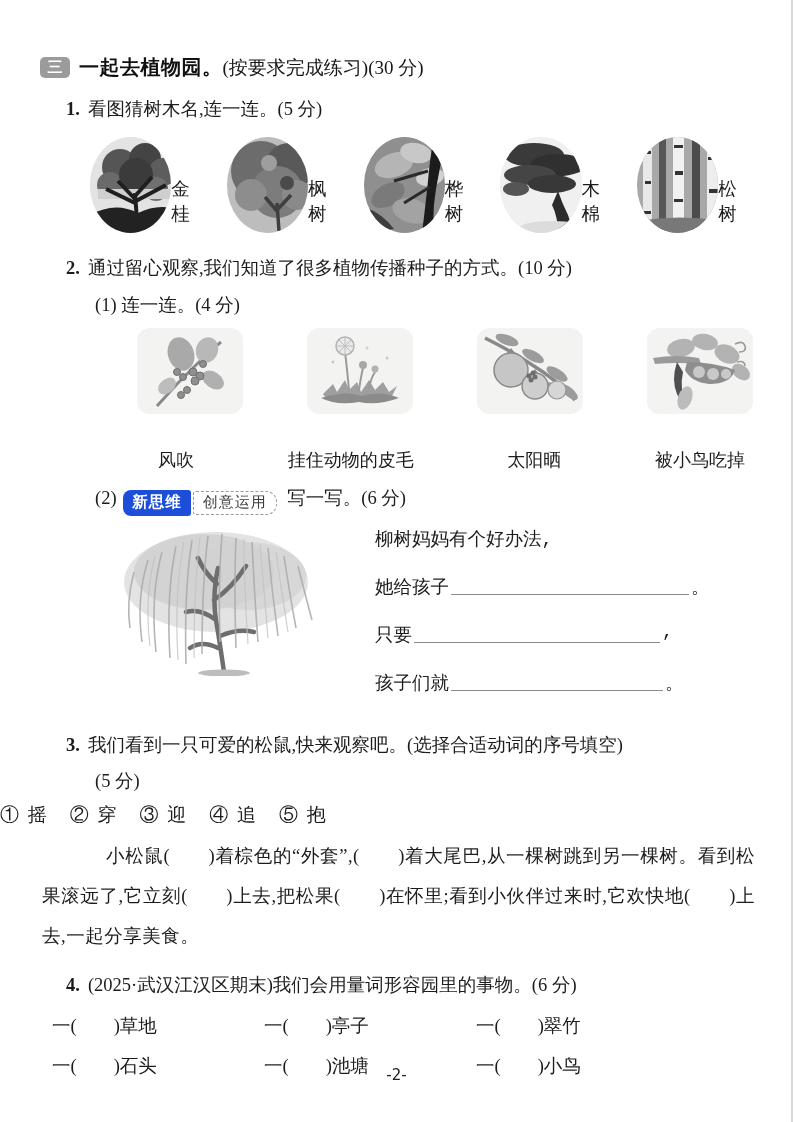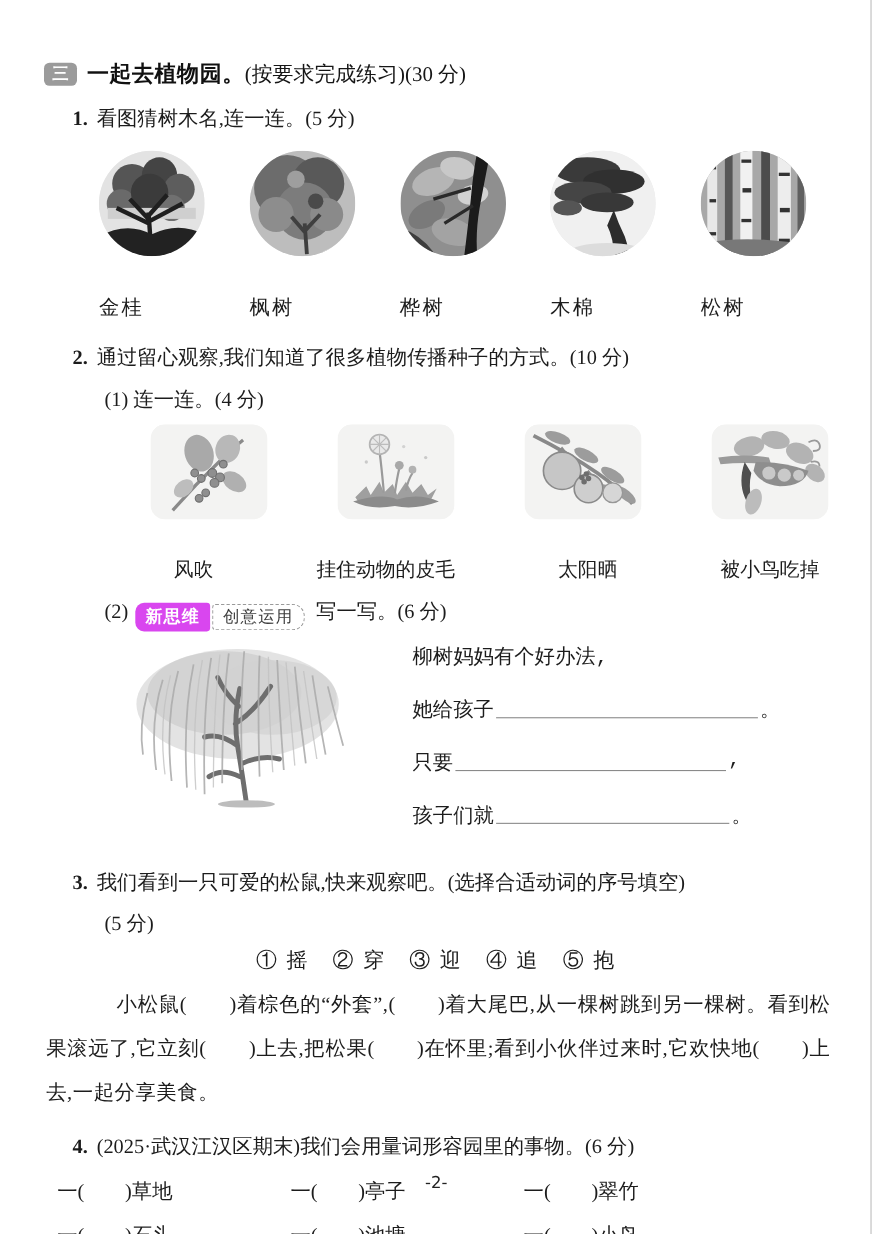--- a/index.html
+++ b/index.html
@@ -20,55 +20,55 @@
   .sec-title{font-size:20px;font-weight:bold;color:#111;letter-spacing:.5px;}
   .sec-suffix{font-size:19px;font-weight:normal;color:#161616;}
 
   
   .q-line{margin-left:66px;margin-right:36px;font-size:18.5px;line-height:1.55;}
   .q-num{font-weight:bold;font-family:"Liberation Serif",serif;margin-right:8px;}
   .sub-line{margin-left:95px;font-size:18.5px;}
 
   
   .trees-row{display:flex;justify-content:space-between;margin:13px 40px 0 90px;}
-  .tree-col{display:flex;flex-direction:column;align-items:flex-start;width:116px;}
+  .tree-col{display:flex;flex-direction:row;align-items:center;width:116px;}
   .tree-circle{width:96px;height:96px;border-radius:50%;overflow:hidden;background:#e9e9e9;}
   .tree-circle svg{display:block;width:96px;height:96px;}
   .tree-label{margin-top:33px;font-size:18.5px;letter-spacing:2px;}
 
   
   .plants-row{display:flex;margin:11px 40px 0 137px;justify-content:space-between;}
   .plant-img{width:106px;height:86px;border-radius:13px;background:#f3f3f2;overflow:hidden;}
   .plant-img svg{display:block;width:106px;height:86px;}
   .plant-labels{display:flex;justify-content:space-between;margin:34px 48px 0 158px;font-size:18px;}
 
   
   .badge-wrap{display:inline-flex;align-items:center;vertical-align:-3px;margin:0 6px 0 2px;}
   .badge-solid{
-    background:#d946ef;color:#fff;font-size:15.5px;font-weight:bold;
+    background:#1d4ed8;color:#fff;font-size:15.5px;font-weight:bold;
     padding:2px 9px 3px;border-radius:8px 3px 3px 8px;letter-spacing:1px;
     font-family:"Liberation Sans","DejaVu Sans",sans-serif;
   }
   .badge-dashed{
     border:1.6px dashed #9a9a9a;color:#3c3c3c;font-size:15px;
     padding:1px 9px 2px;border-radius:3px 11px 11px 3px;margin-left:2px;letter-spacing:1px;
   }
 
   
   .willow-block{display:flex;margin:8px 40px 0 108px;}
   .willow-art{width:225px;height:152px;flex:0 0 auto;}
   .willow-lines{margin-left:42px;margin-top:2px;font-size:18.5px;width:372px;}
   .willow-lines .wline{height:42px;display:flex;align-items:flex-start;padding-bottom:6px;font-family:Liberation Mono, monospace;}
   .blank{display:inline-block;border-bottom:1.6px solid #8a8a8a;height:20px;margin:0 2px;}
   .blank.w1{width:238px;}
   .blank.w2{width:246px;}
   .blank.w3{width:212px;}
 
   
-  .options-line{text-align:center;font-size:19px;margin-top:9px;letter-spacing:2px;}
+  .options-line{text-align:left;font-size:19px;margin-top:9px;letter-spacing:2px;}
   .para{
     margin:8px 38px 0 42px;font-size:18.5px;line-height:40px;text-align:justify;
     text-indent:64px;letter-spacing:.5px;
   }
 
   
   .q4-row{display:flex;margin-left:52px;font-size:18.5px;line-height:40px;}
   .q4-row span{width:212px;display:inline-block;}
 
   .footer{position:absolute;left:0;right:0;top:1066px;text-align:center;

